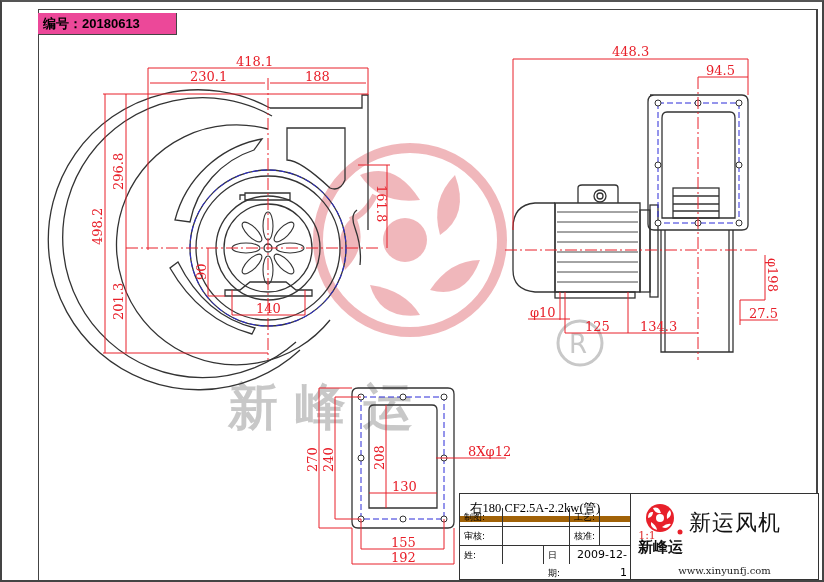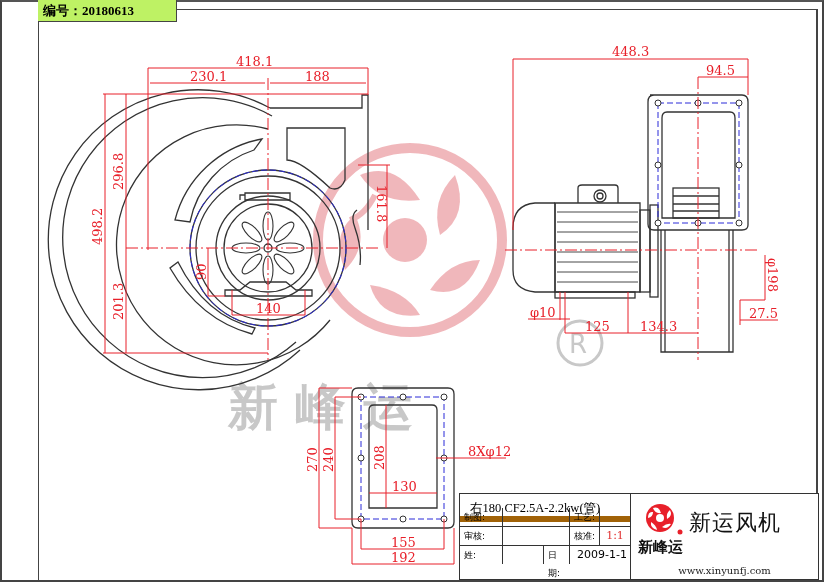--- a/index.html
+++ b/index.html
@@ -1,29 +1,29 @@
 <!DOCTYPE html>
 <html><head>
 <meta charset="utf-8">
 <style>
   html,body{margin:0;padding:0;background:#ffffff;}
   body{width:824px;height:582px;position:relative;overflow:hidden;font-family:"DejaVu Serif",serif;}
   .outer{position:absolute;left:0;top:0;width:820px;height:578px;border:2px solid #444;border-top:2px solid #555;}
   .inner{position:absolute;left:38px;top:9px;width:777px;height:570px;border:1px solid #444;border-right:2px solid #444;border-bottom:2px solid #444;}
-  .code-box{position:absolute;left:38px;top:0;width:139px;height:22px;border:1px solid #444;border-left:none;border-top:none;background:#bef264;
-    font-family:Liberation Serif, serif;font-size:13px;font-weight:bold;line-height:22px;padding-left:5px;box-sizing:border-box;z-index:5;}
+  .code-box{position:absolute;left:38px;top:13px;width:139px;height:22px;border:1px solid #444;border-left:none;border-top:none;background:#ec4899;
+    font-family:Liberation Sans, sans-serif;font-size:13px;font-weight:bold;line-height:22px;padding-left:5px;box-sizing:border-box;z-index:5;}
   svg.drawing{position:absolute;left:0;top:0;}
   .tb{position:absolute;left:459px;top:493px;width:358px;height:85px;background:#fff;border:1px solid #333;z-index:5;font-family:"DejaVu Sans",sans-serif;}
   .tb .left{position:absolute;left:0;top:0;width:170px;height:85px;border-right:1px solid #333;}
   .tb .model{position:absolute;left:0;top:0;width:170px;height:28px;border-bottom:6px solid #a16207;font-family:Liberation Serif, serif;font-size:12.5px;line-height:28px;padding-left:10px;box-sizing:border-box;}
   .tb .grid{position:absolute;left:0;top:14px;width:170px;height:60px;}
   .tb .row{position:absolute;left:0;width:170px;height:18px;border-bottom:1px solid #333;font-size:9px;}
   .tb .row:last-child{border-bottom:none;}
   .tb .cell{position:absolute;top:0;height:18px;line-height:18px;border-right:1px solid #333;box-sizing:border-box;padding-left:4px;}
-  .tb .scale{color:#e03030;font-family:"DejaVu Serif",serif;font-size:11px;text-align:center;padding-left:0;}
+  .tb .scale{color:#e03030;font-family:"DejaVu Serif",serif;font-size:11px;text-align:center;padding-left:0;margin-left:32px;}
   .tb .date{font-size:11px;text-align:right;padding-right:3px;border-right:none;}
   .tb .right{position:absolute;left:171px;top:0;width:187px;height:85px;}
   .brand{position:absolute;left:58px;top:14px;font-size:22px;color:#111;letter-spacing:1px;}
   .brand-small{position:absolute;left:7px;top:44px;font-size:15px;font-weight:bold;color:#111;}
   .web1{position:absolute;left:0;width:187px;text-align:center;top:58px;font-size:8.5px;color:#222;}
   .web2{position:absolute;left:0;width:187px;text-align:center;top:71px;font-size:10px;color:#222;font-family:"DejaVu Serif",serif;}
   .dim{font-family:"DejaVu Serif",serif;font-size:13px;fill:#e8202a;}
   .wm-text{font-family:"DejaVu Sans",sans-serif;font-weight:bold;font-size:50px;fill:#c8c8c8;}
 </style>
 </head>
@@ -235,21 +235,21 @@
       <div class="row" style="top:19px">
         <div class="cell" style="left:0;width:43px">审核:</div>
         <div class="cell" style="left:43px;width:67px"></div>
         <div class="cell" style="left:110px;width:30px">核准:</div>
         <div class="cell scale" style="left:140px;width:30px;border-right:none">1:1</div>
       </div>
       <div class="row" style="top:38px">
         <div class="cell" style="left:0;width:43px">姓:</div>
         <div class="cell" style="left:43px;width:41px"></div>
         <div class="cell" style="left:84px;width:26px">日期:</div>
-        <div class="cell date" style="left:110px;width:60px">2009-1-1</div>
+        <div class="cell date" style="left:110px;width:60px">2009-12-1</div>
       </div>
     </div>
   </div>
   <div class="right">
     <svg width="40" height="34" style="position:absolute;left:12px;top:8px">
       <circle cx="17" cy="16" r="14" fill="#e8202a"></circle>
       <circle cx="17" cy="16" r="4" fill="#fff"></circle>
       <path d="M10 6 Q16 4 18 11 Q12 12 10 6Z" fill="#fff"></path>
       <path d="M27 8 Q30 14 24 17 Q23 11 27 8Z" fill="#fff"></path>
       <path d="M28 22 Q24 28 19 25 Q24 21 28 22Z" fill="#fff"></path>

